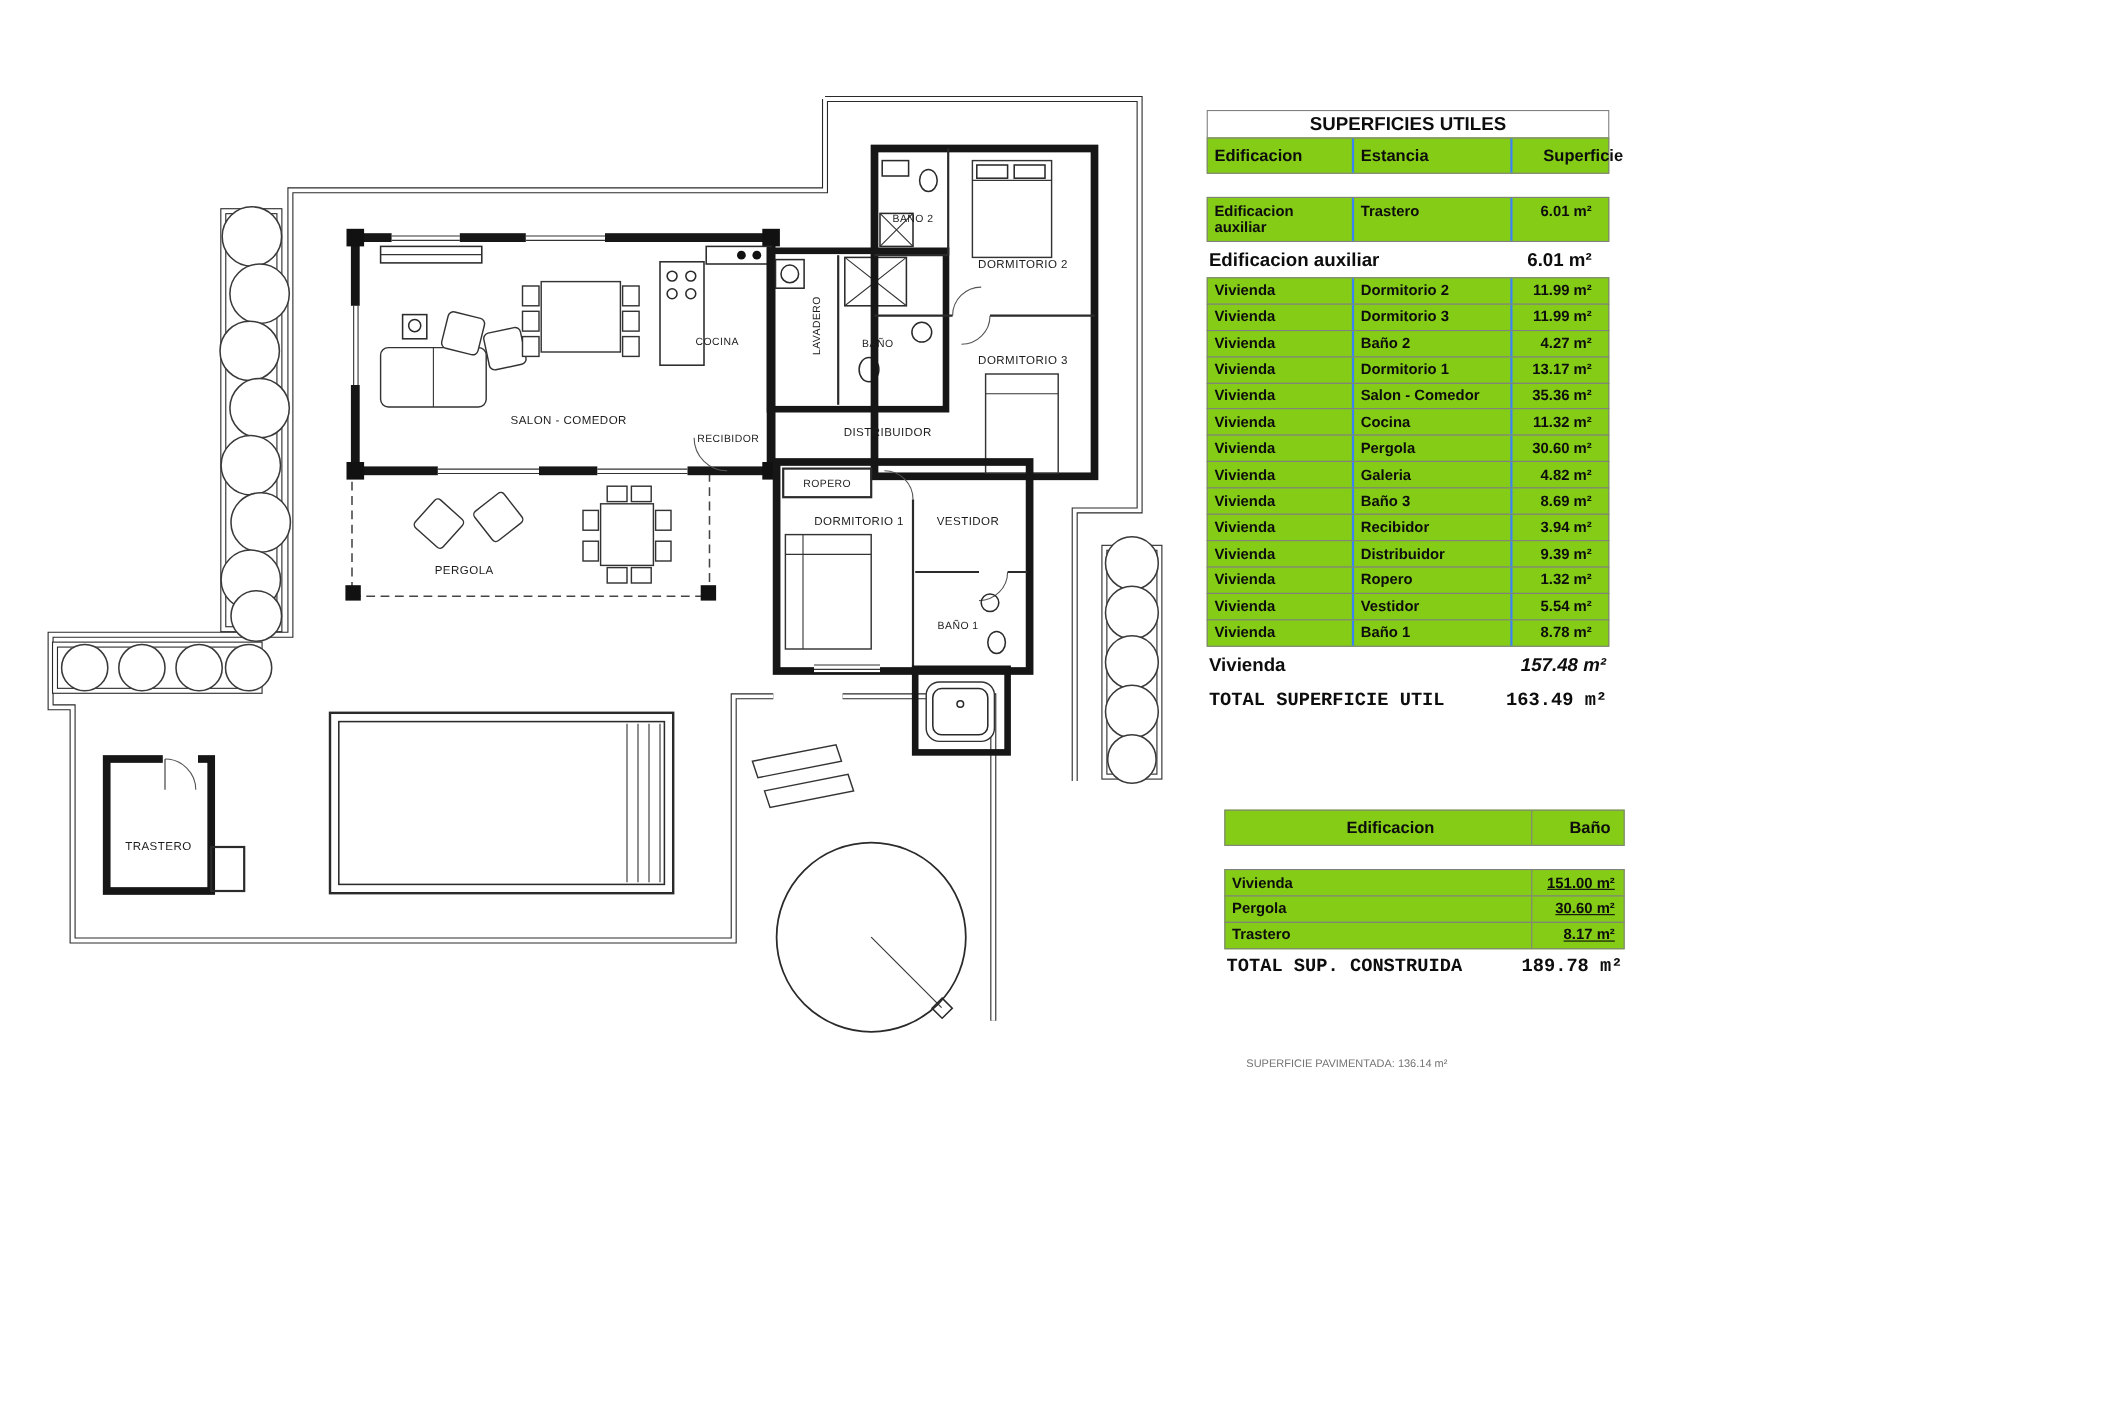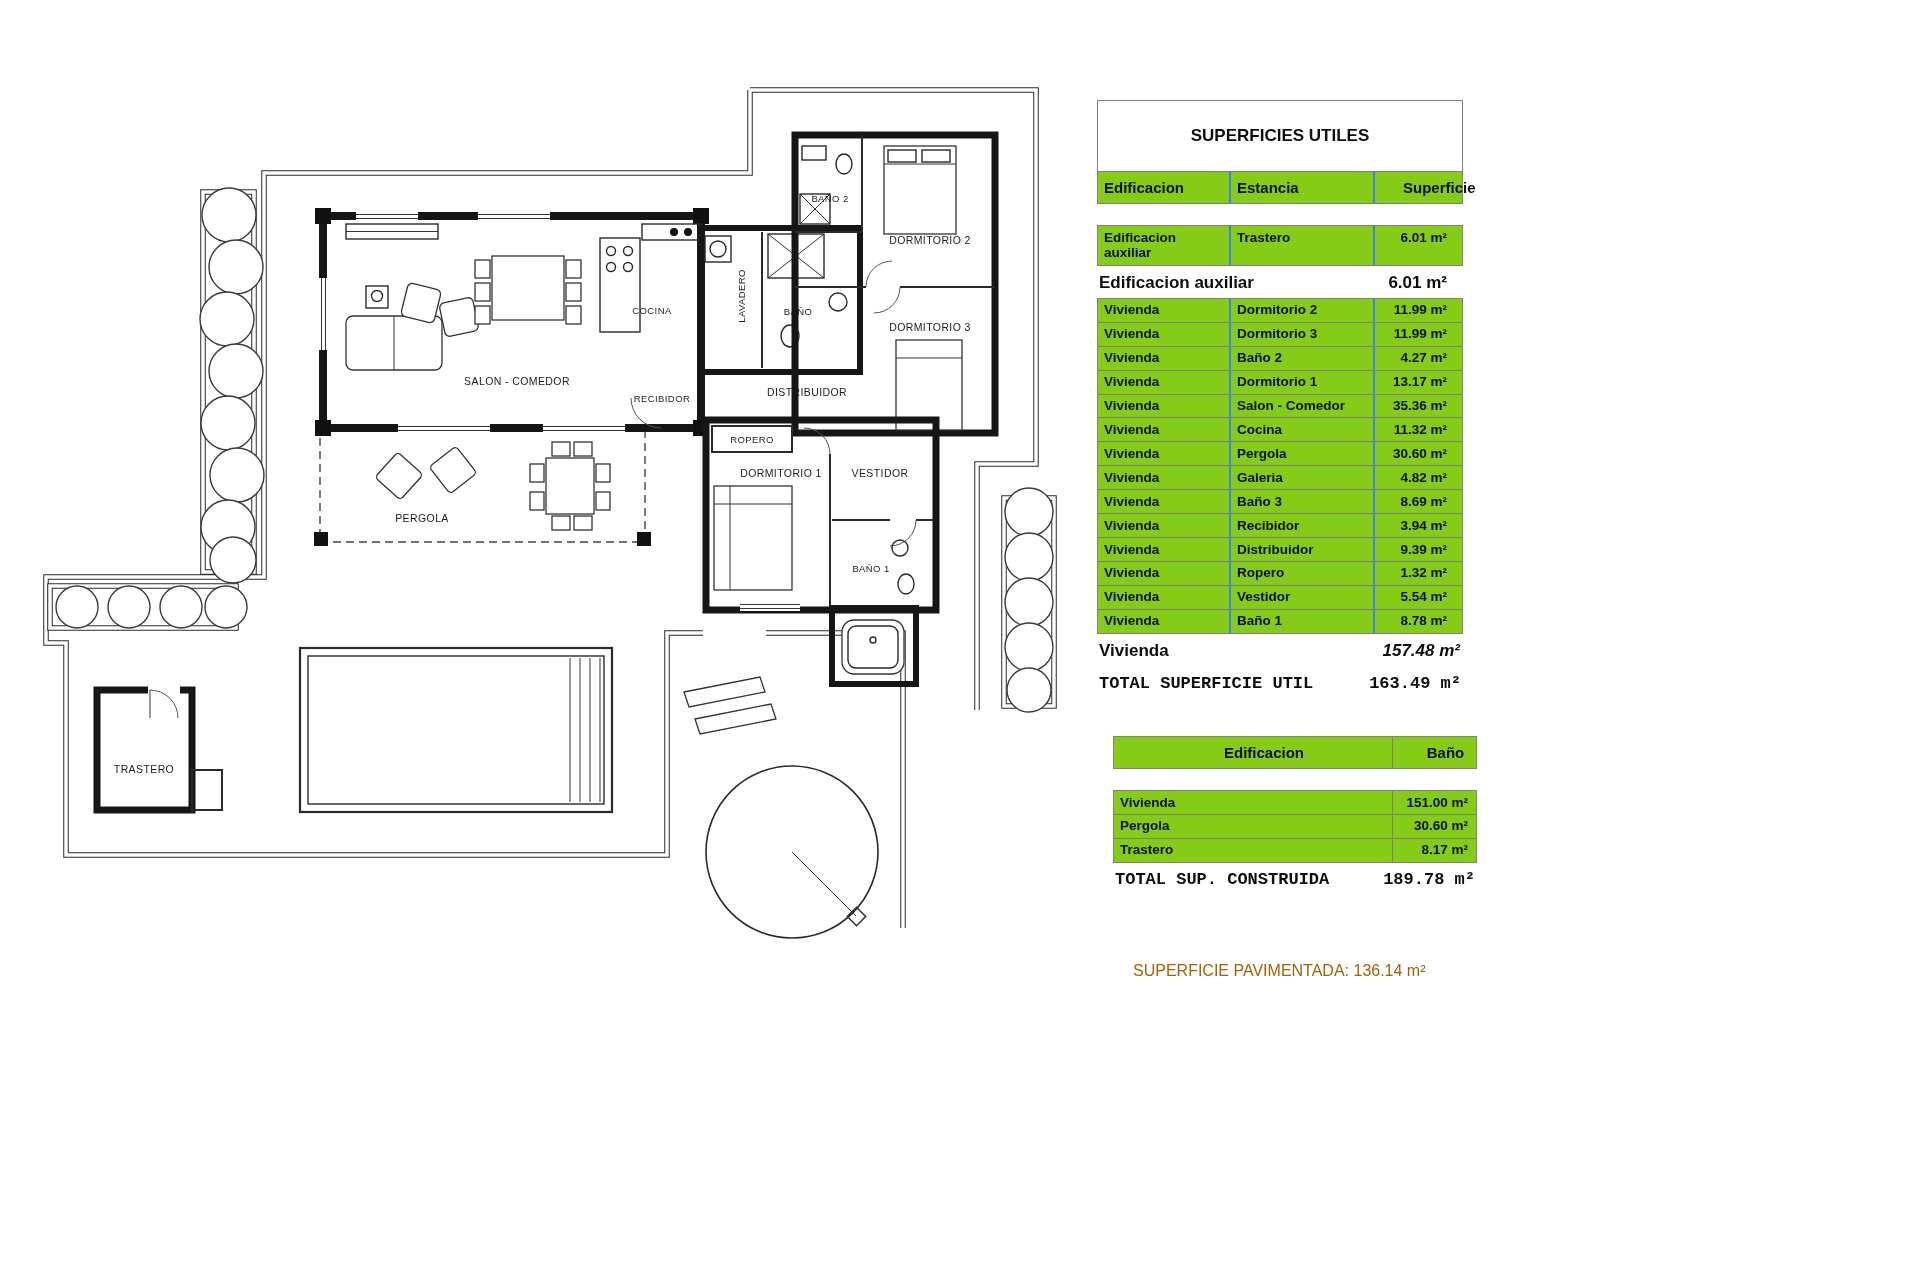--- a/index.html
+++ b/index.html
@@ -21,41 +21,41 @@
   .winw { fill:#ffffff; stroke:none; }
   .pillar { fill:#111111; stroke:none; }
   .lbl  { font-family:"Liberation Sans",sans-serif; font-size:10.5px; fill:#1c1c1c;
           text-anchor:middle; letter-spacing:.4px; }
 
   
   .panel { position:absolute; color:#0d0d0d; font-weight:700; }
   .p1 { left:1097px; top:100px; width:366px; }
   .p2 { left:1113px; top:737px; width:364px; }
 
-  .ttl { border:1px solid #808080; text-align:center; font-size:17px; padding:25px 4px; }
+  .ttl { border:1px solid #808080; text-align:center; font-size:17px; padding:2px 4px; }
   .thead, .trow { display:grid; border:1px solid #808080; margin-top:-1px; background:#84cc16; }
   .p1 .thead, .p1 .trow { grid-template-columns:131px 144px 89px; }
   .p2 .thead, .p2 .trow { grid-template-columns:278px 84px; }
   .thead > div { padding:7px 6px; font-size:15px; }
   .trow  > div { padding:3.5px 6px; font-size:13.5px; line-height:1.18; }
   .p1 .c2, .p1 .c3 { border-left:2px solid #3b82f6; }
   .p2 .c2 { border-left:1px solid #808080; }
   .c3.val, .c2.val { text-align:right; padding-right:15px; }
-  .p2 .c2.val { padding-right:8px; }
+  .p2 .c2.val { padding-right:8px;text-decoration:underline; }
   .thead .cc { text-align:center;padding-left:28px; }
   .gap { height:22px; }
   .sub { display:flex; justify-content:space-between; align-items:center;
          font-size:17px; padding:7px 2px 6px 2px; }
   .sub .v { padding-right:14px; }
   .sub.flush .v { padding-right:1px;font-style:italic; }
   .tot { display:flex; justify-content:space-between; align-items:center;
          font-size:17px; padding:7px 2px;font-family:Liberation Mono, monospace; }
 
-  .footnote { position:absolute; left:1133px; top:962px; font-size:16px;
-              font-weight:400; color:#a16207; }
+  .footnote { position:absolute; left:1133px; top:962px; font-size:10px;
+              font-weight:400; color:#737373; }
 </style>
 </head>
 <body>
 
 <div class="stage">
 
   <svg class="plan" width="1080" height="1000" viewBox="0 0 1080 1000">
 
     <g>
       <path class="bd" d="M750,90 H1036 V464 H977 V710"></path>

